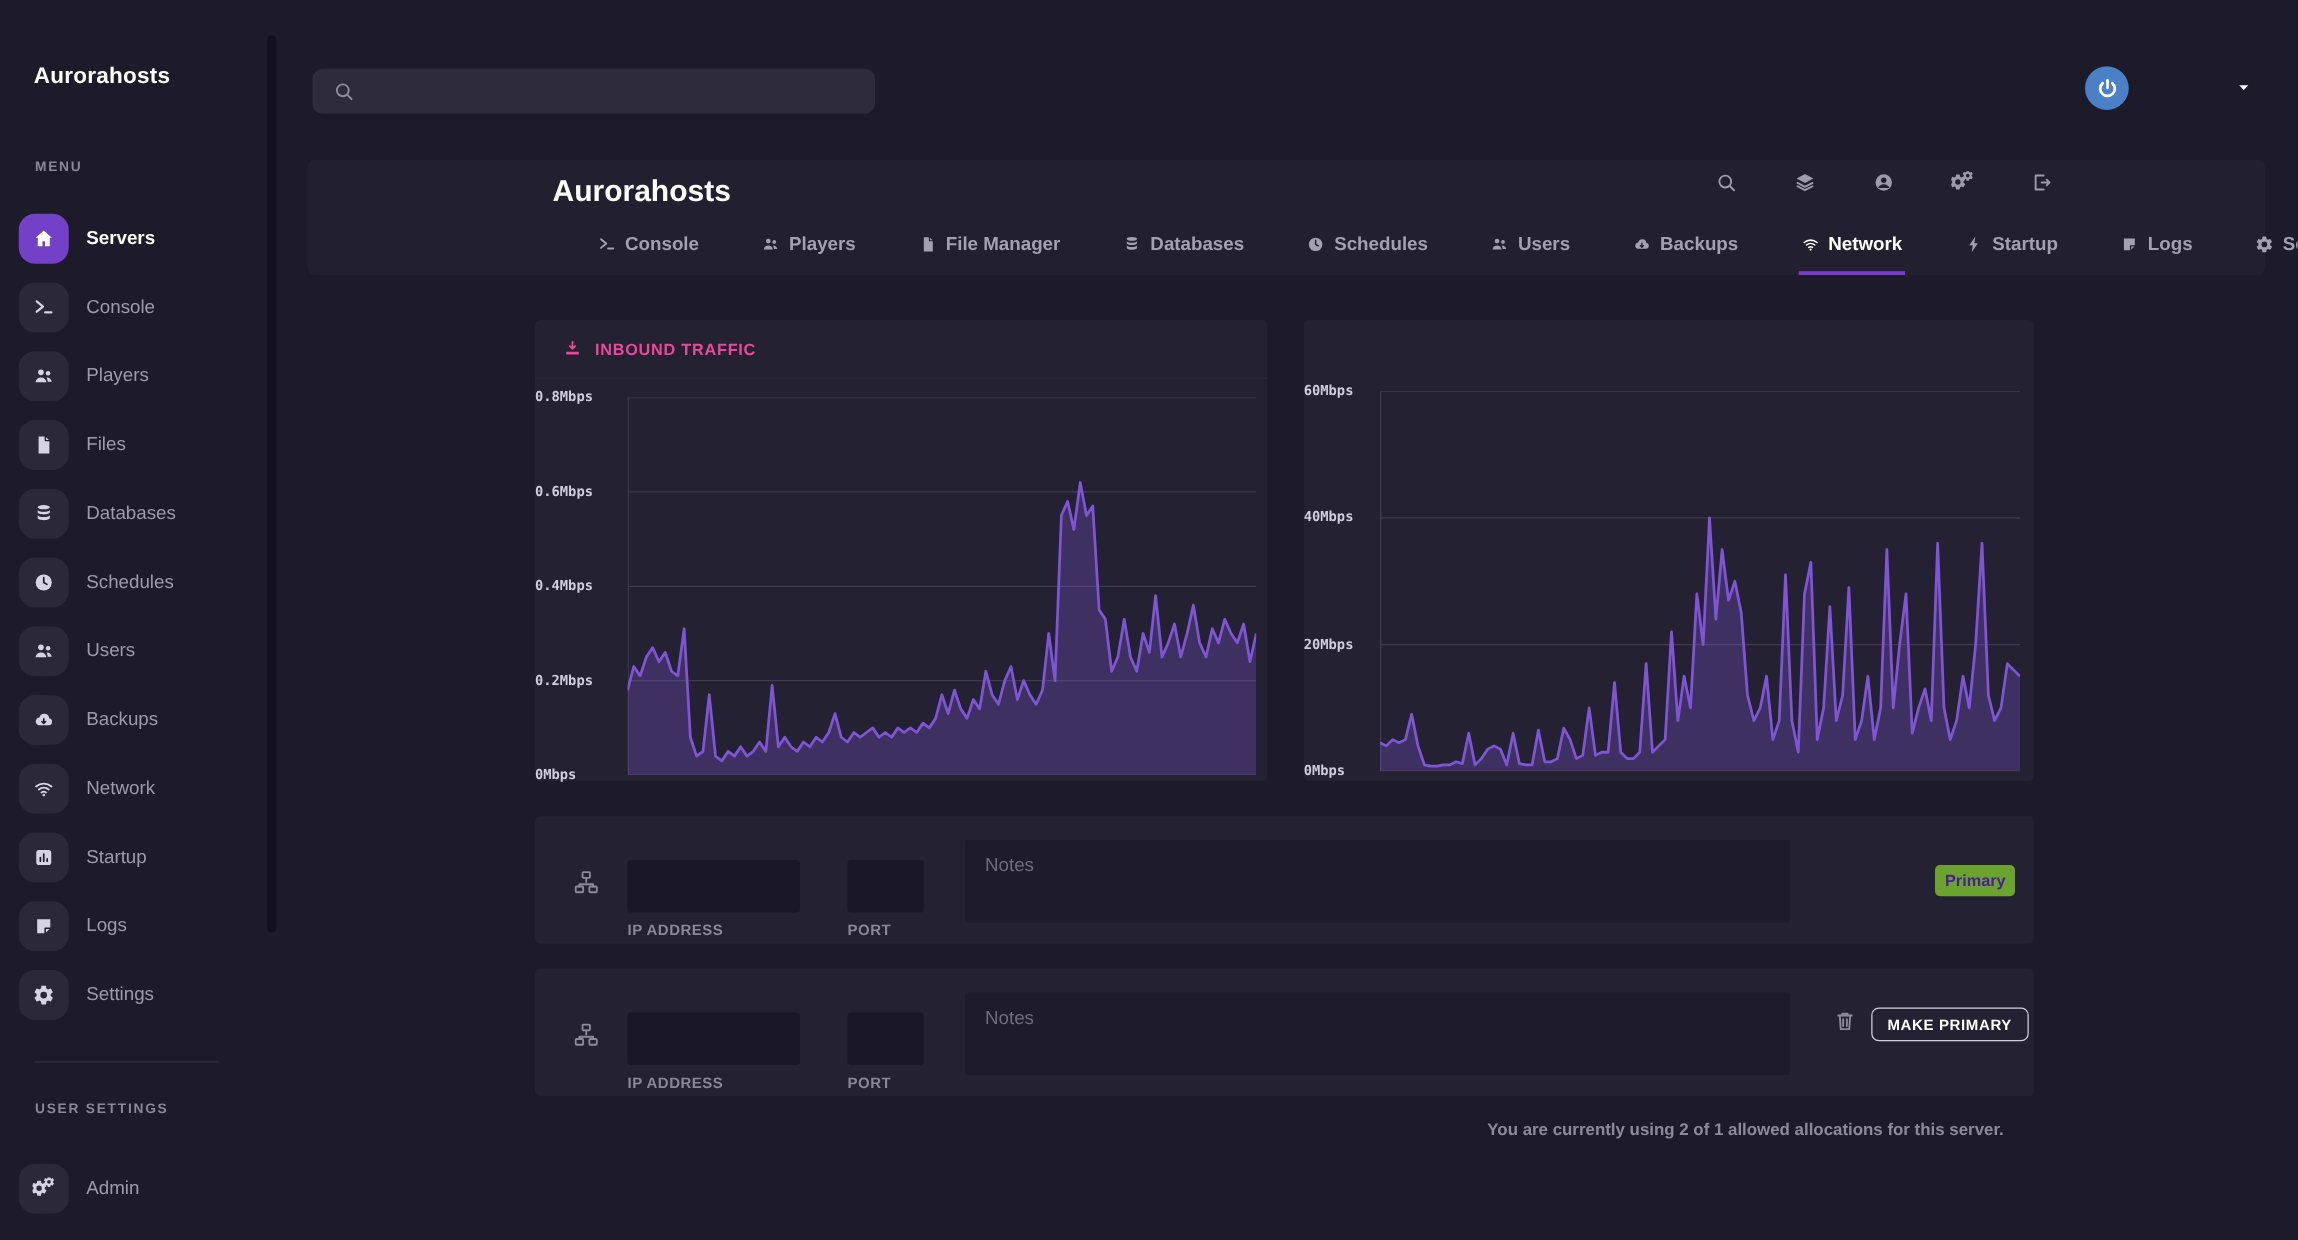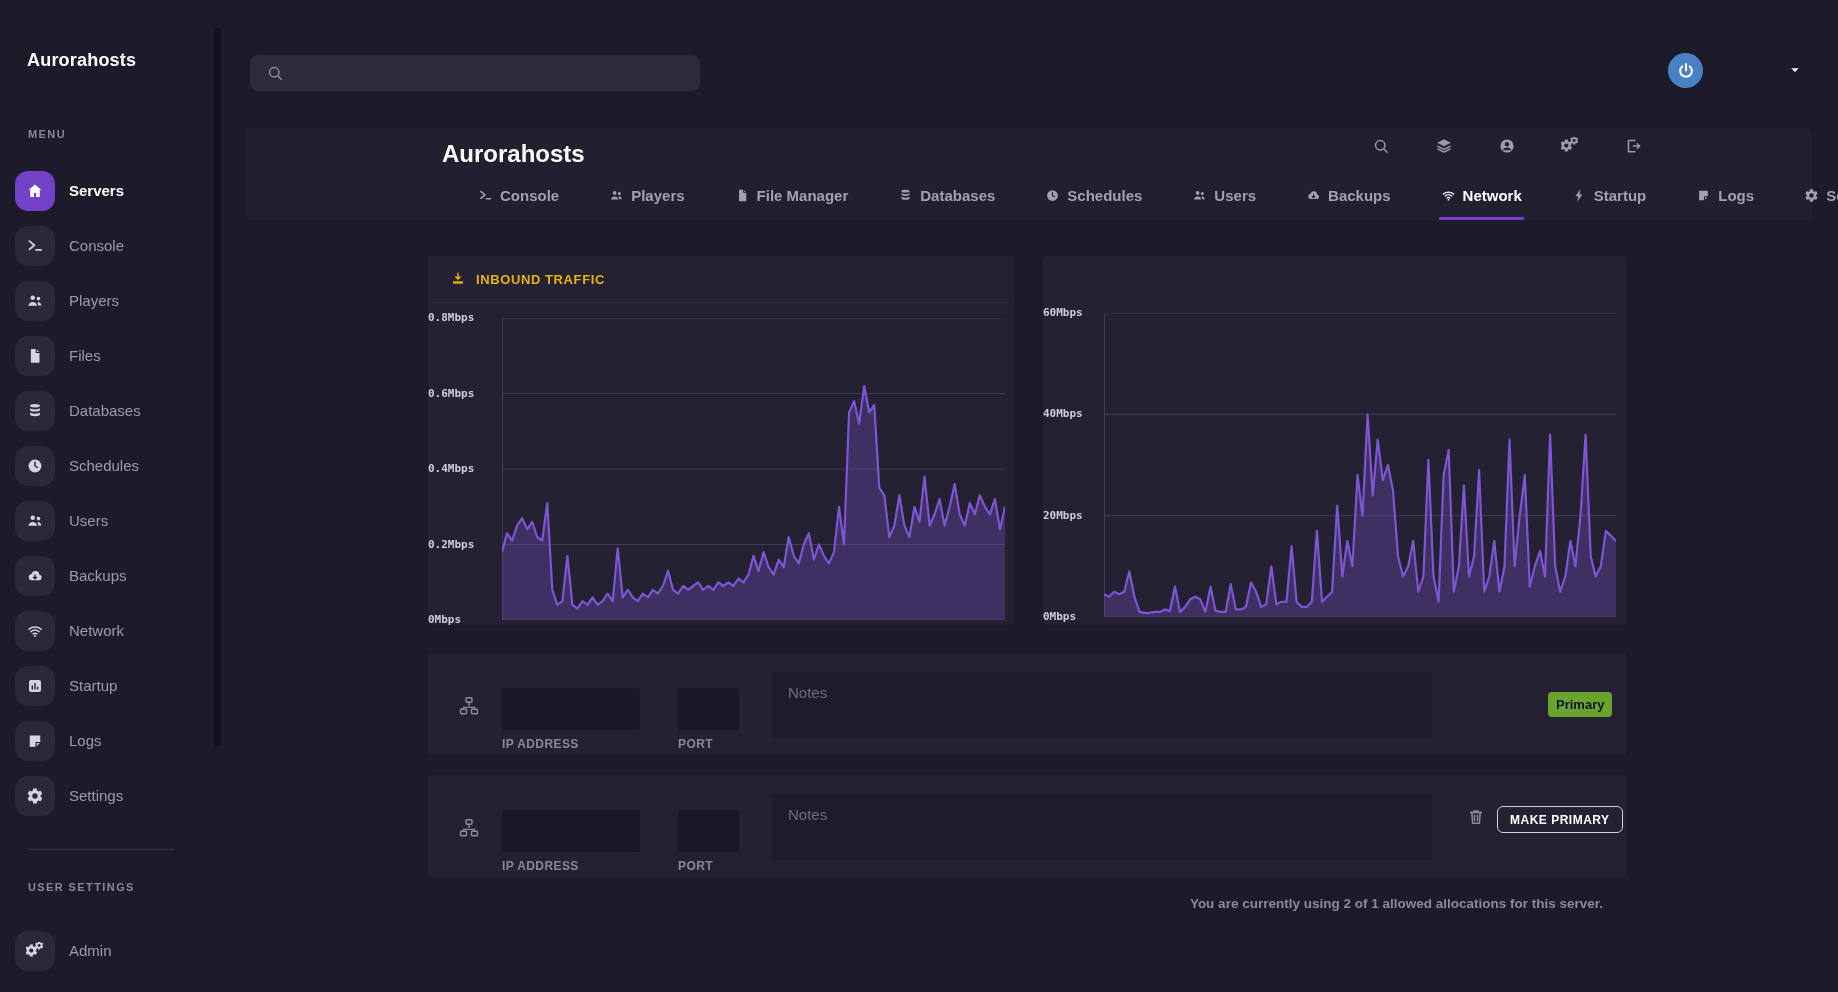--- a/index.html
+++ b/index.html
@@ -42,21 +42,21 @@
   .tabs{position:absolute;left:230px;right:24px;bottom:0;height:46px;display:flex;align-items:stretch;gap:46px;}
   .tab{display:flex;align-items:center;gap:7px;color:#a3a1b0;font-size:15px;font-weight:600;
        border-bottom:3px solid transparent;padding:0 2px;cursor:pointer;white-space:nowrap;}
   .tab.active{color:#fff;border-bottom-color:#7a3bd1;}
   .t-icon{display:flex;}
 
   
   .card{position:absolute;background:#232132;border-radius:4px;}
   #chart-card-0{left:428px;top:256px;width:586px;height:369px;}
   #chart-card-1{left:1043px;top:256px;width:584px;height:369px;}
-  .card-head{height:46px;display:flex;align-items:center;padding-left:22px;gap:10px;color:#eab308;
+  .card-head{height:46px;display:flex;align-items:center;padding-left:22px;gap:10px;color:#ec4899;
              border-bottom:1px solid #2c2a3b;font-size:13px;font-weight:700;letter-spacing:.6px;}
   .ch-icon{display:flex;}
   .plot{position:absolute;}
   #chart-card-0 .plot{left:74px;top:62px;width:503px;height:302px;}
   #chart-card-1 .plot{left:61px;top:57px;width:512px;height:304px;}
   .ytick{position:absolute;left:0;text-align:left;font-family:"DejaVu Sans Mono",monospace;
          font-size:11px;font-weight:700;color:#d0cedd;pointer-events:none;}
 
   
   .alloc-row{position:absolute;left:428px;width:1199px;height:102px;background:#232132;border-radius:4px;}
@@ -67,21 +67,21 @@
   .field-ip{left:74px;}
   .field-port{left:250px;}
   .box{display:block;background:#1a1826;border:none;outline:none;border-radius:3px;height:42px;
        color:#cfcdda;font-family:inherit;font-size:14px;padding:0 10px;box-sizing:border-box;}
   .box-ip{width:138px;}
   .box-port{width:61px;}
   .field-label{margin-top:7px;font-size:12px;font-weight:700;color:#8a8898;letter-spacing:.4px;}
   .notes{position:absolute;left:344px;top:19px;width:660px;height:66px;background:#1e1c2b;border:none;outline:none;
          border-radius:3px;resize:none;font-family:inherit;font-size:15px;color:#cfcdda;padding:12px 16px;box-sizing:border-box;}
   .badge-primary{position:absolute;left:1120px;top:39px;min-width:63px;height:25px;background:#6ba32f;border-radius:4px;
-                 color:#0f172a;font-size:13px;font-weight:700;display:flex;align-items:center;justify-content:center;box-sizing:border-box;padding:0 8px;}
+                 color:#4c1d95;font-size:13px;font-weight:700;display:flex;align-items:center;justify-content:center;box-sizing:border-box;padding:0 8px;}
   .trash{position:absolute;left:1038px;top:32px;color:#8d8b9b;cursor:pointer;display:flex;}
   .btn-make-primary{position:absolute;left:1069px;top:31px;height:27px;padding:0 12px;background:transparent;
                     border:1px solid #d2d0df;border-radius:6px;color:#fff;font-size:12px;font-weight:700;
                     letter-spacing:.5px;font-family:inherit;cursor:pointer;text-align:right;}
   .alloc-footer{position:absolute;left:428px;top:896px;width:1199px;text-align:right;padding-right:24px;
                 box-sizing:border-box;font-size:13.5px;font-weight:700;color:#8c8a9a;}
 </style>
 </head>
 <body>
 

